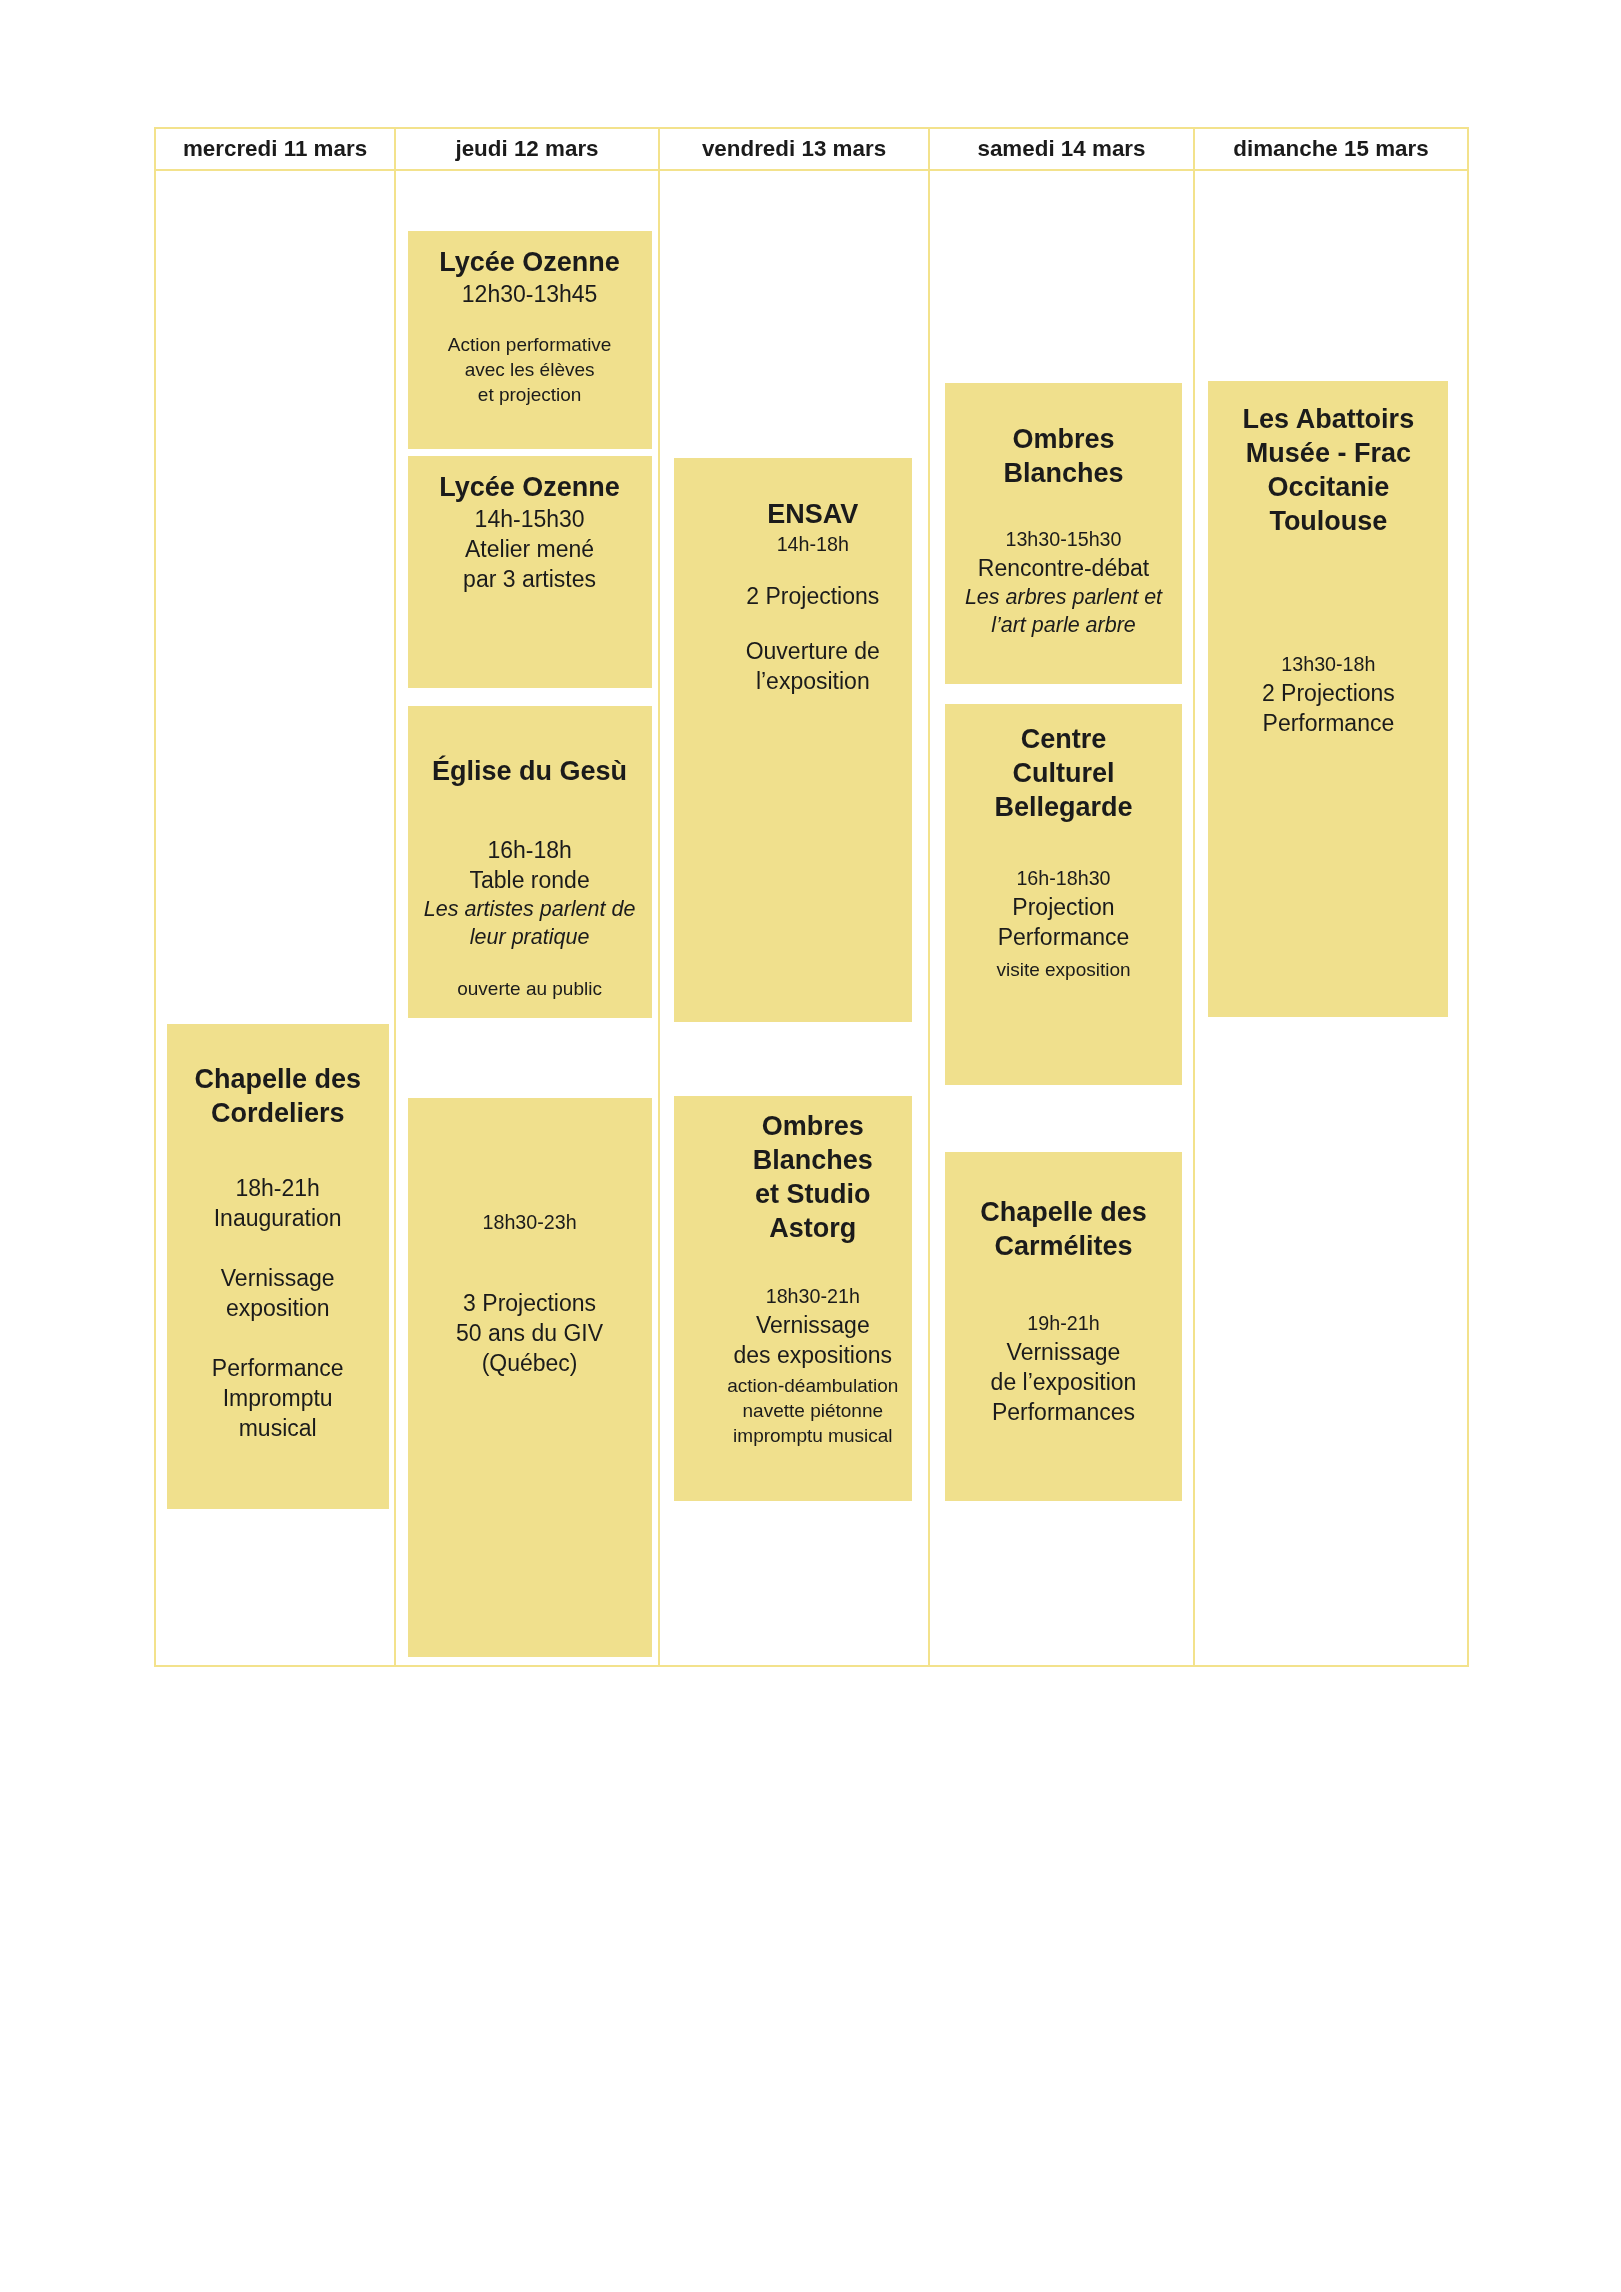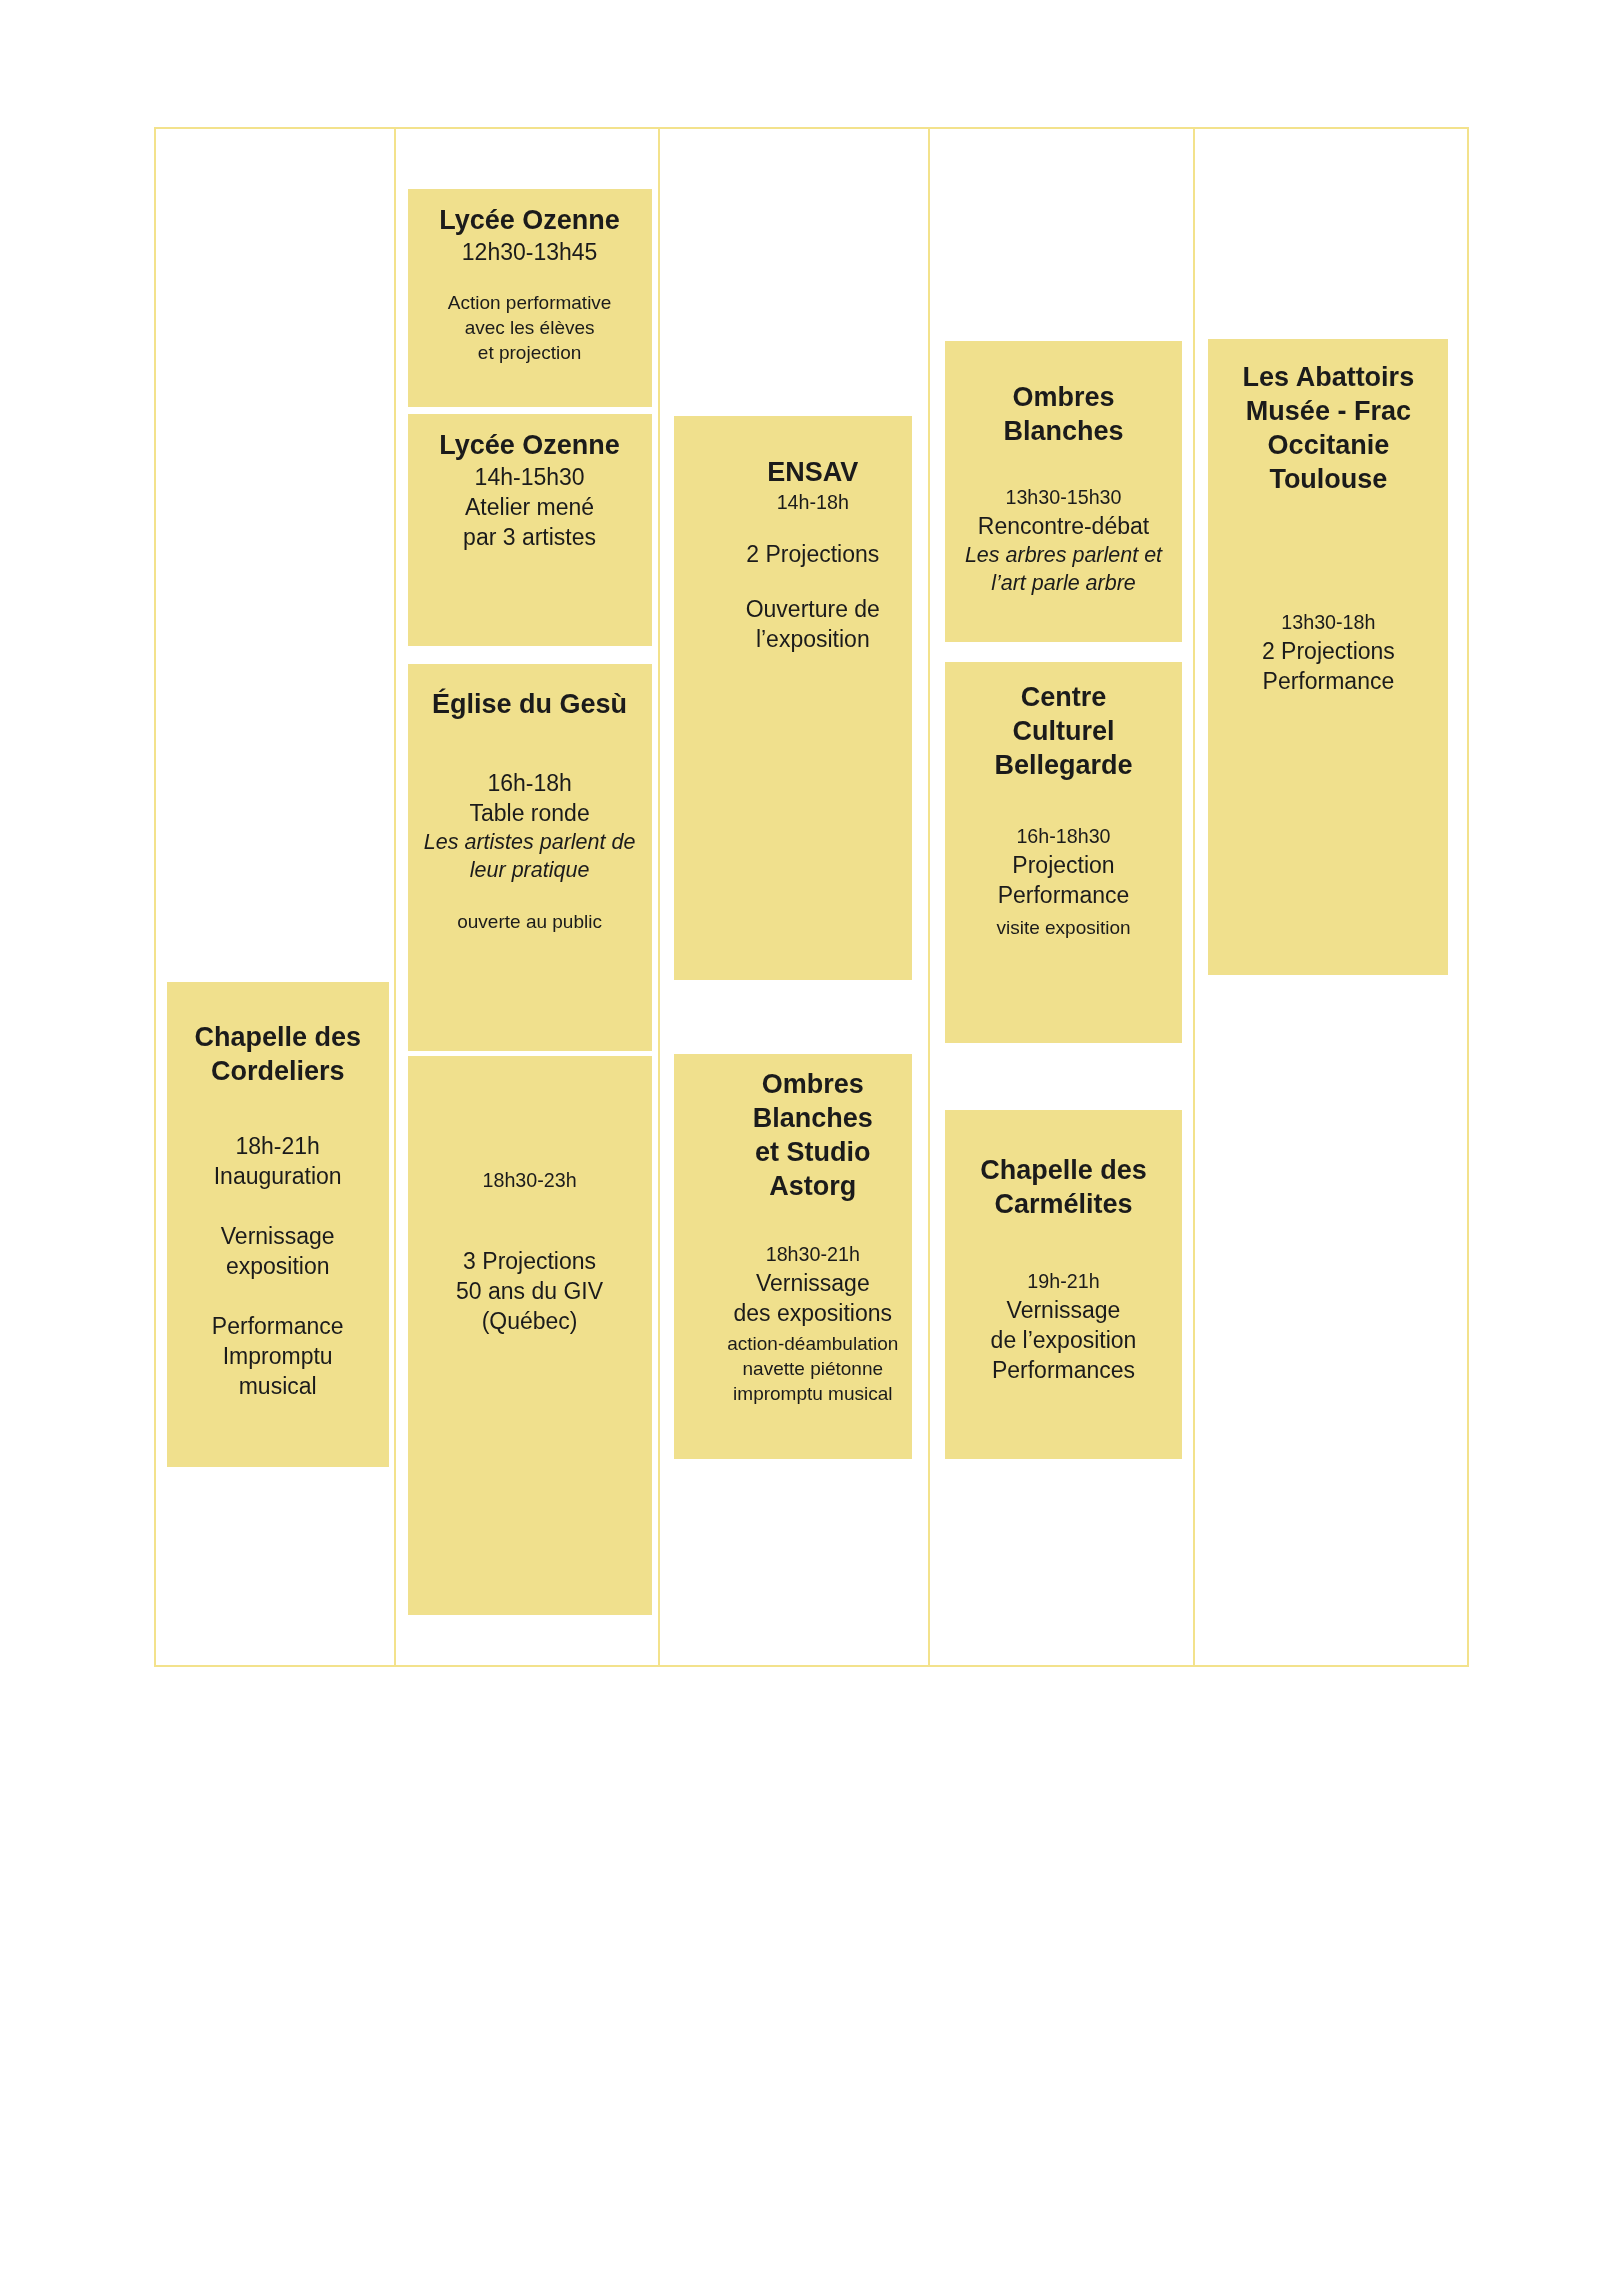--- a/index.html
+++ b/index.html
@@ -57,20 +57,27 @@
   .time-sm{font-size:19.7px;line-height:27px;}
   .italic-line{font-style:italic;font-size:21.5px;line-height:28px;}
   .small-line{font-size:19px;line-height:25px;}
 </style>
 </head>
 <body>
 
 <div class="page">
   <div class="schedule">
 
+    <div class="header-row">
+      <div class="hcell c0">mercredi 11 mars</div>
+      <div class="hcell c1">jeudi 12 mars</div>
+      <div class="hcell c2">vendredi 13 mars</div>
+      <div class="hcell c3">samedi 14 mars</div>
+      <div class="hcell c4">dimanche 15 mars</div>
+    </div>
 
     <div class="body-row">
 
       <div class="col c0">
         <div class="card" style="top:853px;height:485px;padding-top:38px;">
           <div>
             <div class="venue">Chapelle des</div>
             <div class="venue">Cordeliers</div>
           </div>
           <div style="margin-top:43px;">
@@ -100,21 +107,21 @@
           </div>
         </div>
 
         <div class="card" style="top:285px;height:232px;padding-top:14.3px;">
           <div class="venue">Lycée Ozenne</div>
           <div class="body-line">14h-15h30</div>
           <div class="body-line">Atelier mené</div>
           <div class="body-line">par 3 artistes</div>
         </div>
 
-        <div class="card" style="top:535px;height:387px;padding-top:23px;">
+        <div class="card" style="top:535px;height:312px;padding-top:48px;">
           <div class="venue">Église du Gesù</div>
           <div style="margin-top:47px;">
             <div class="body-line">16h-18h</div>
             <div class="body-line">Table ronde</div>
             <div class="italic-line">Les artistes parlent de</div>
             <div class="italic-line">leur pratique</div>
           </div>
           <div class="small-line" style="margin-top:25px;">ouverte au public</div>
         </div>
 

